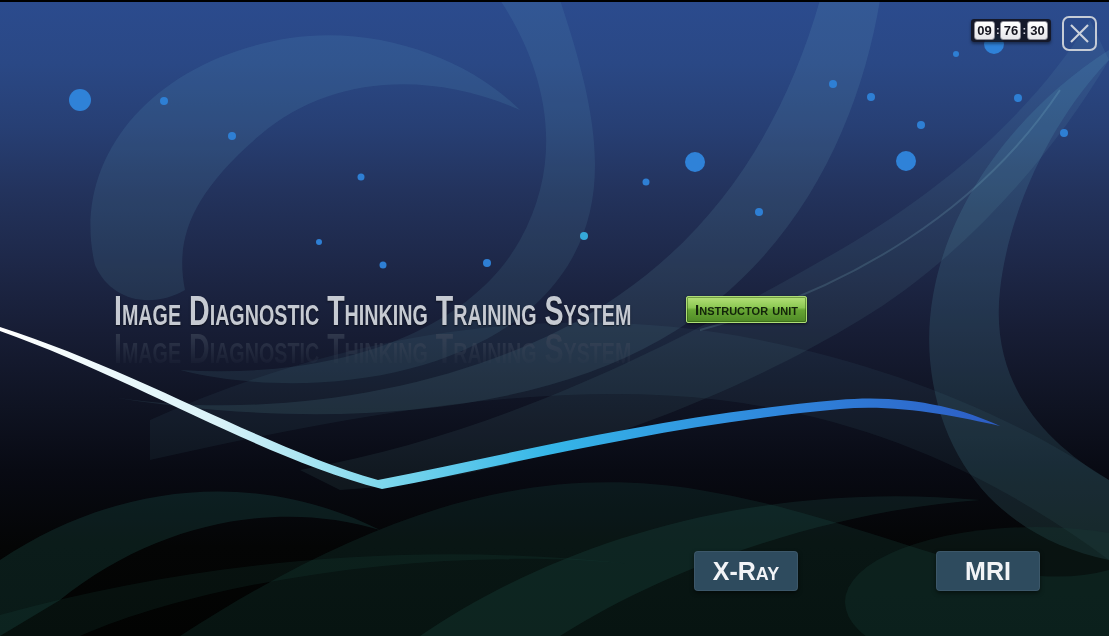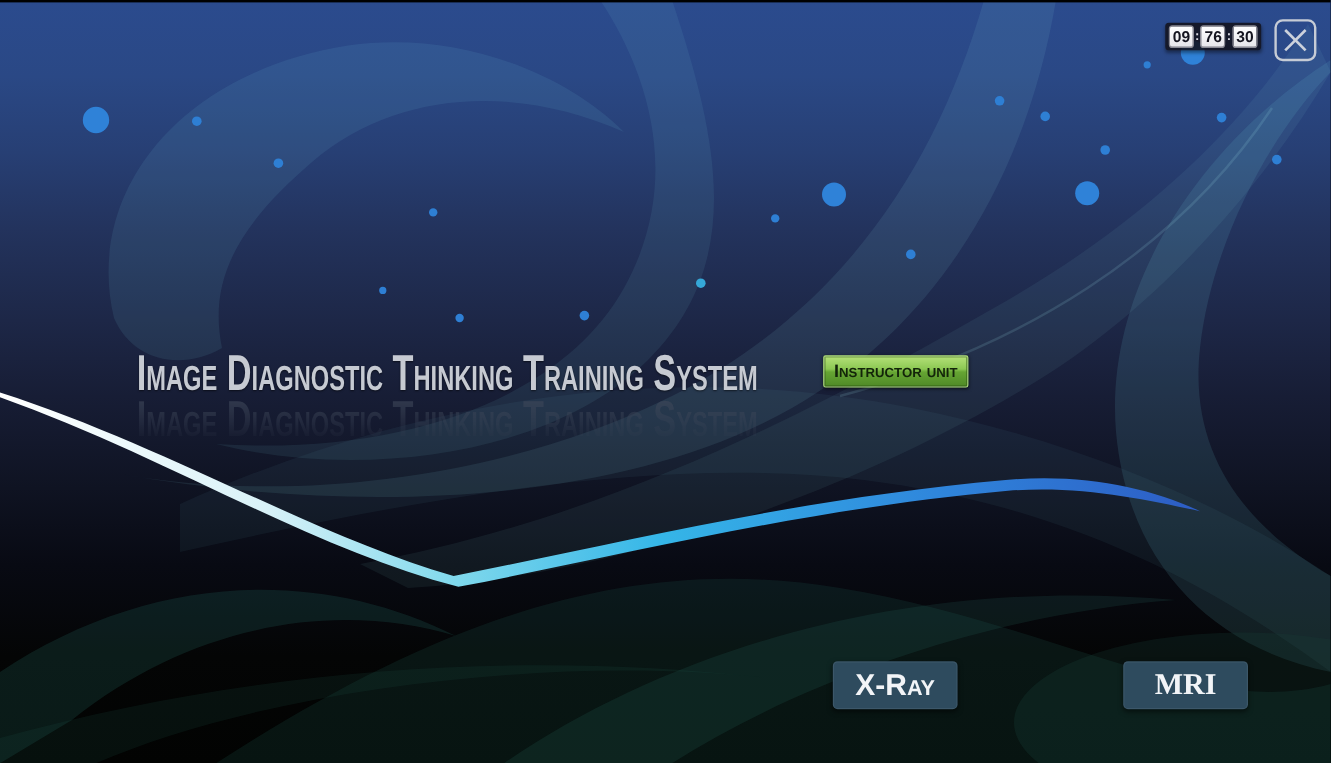--- a/index.html
+++ b/index.html
@@ -79,21 +79,21 @@
     position:absolute; top:519px; z-index:5;
     width:104px; height:40px; cursor:pointer;
     background:#2e4b5e; border:none; border-radius:4px;
     box-shadow:inset 0 0 0 1px rgba(255,255,255,0.07), 0 2px 4px rgba(0,0,0,.5);
     color:#f2f4f7; font-family:"Liberation Sans", sans-serif;
     font-weight:700; font-size:25px; line-height:38px; text-align:center;margin-top:32px;
   }
   .modality-btn.sc { font-variant:small-caps; }
   .btn-xray { left:694px; }
   .btn-ct   { left:815px; }
-  .btn-mri  { left:936px;font-family:Liberation Serif, serif; }
+  .btn-mri  { left:936px; }
 </style>
 </head>
 <body>
 
 <div class="screen">
 
   <svg class="bg-art" viewBox="0 0 1109 636" width="1109" height="636" aria-hidden="true">
     <defs>
       <linearGradient id="swooshGrad" x1="0" y1="0" x2="1" y2="0">
         <stop offset="0" stop-color="#ffffff"></stop>

